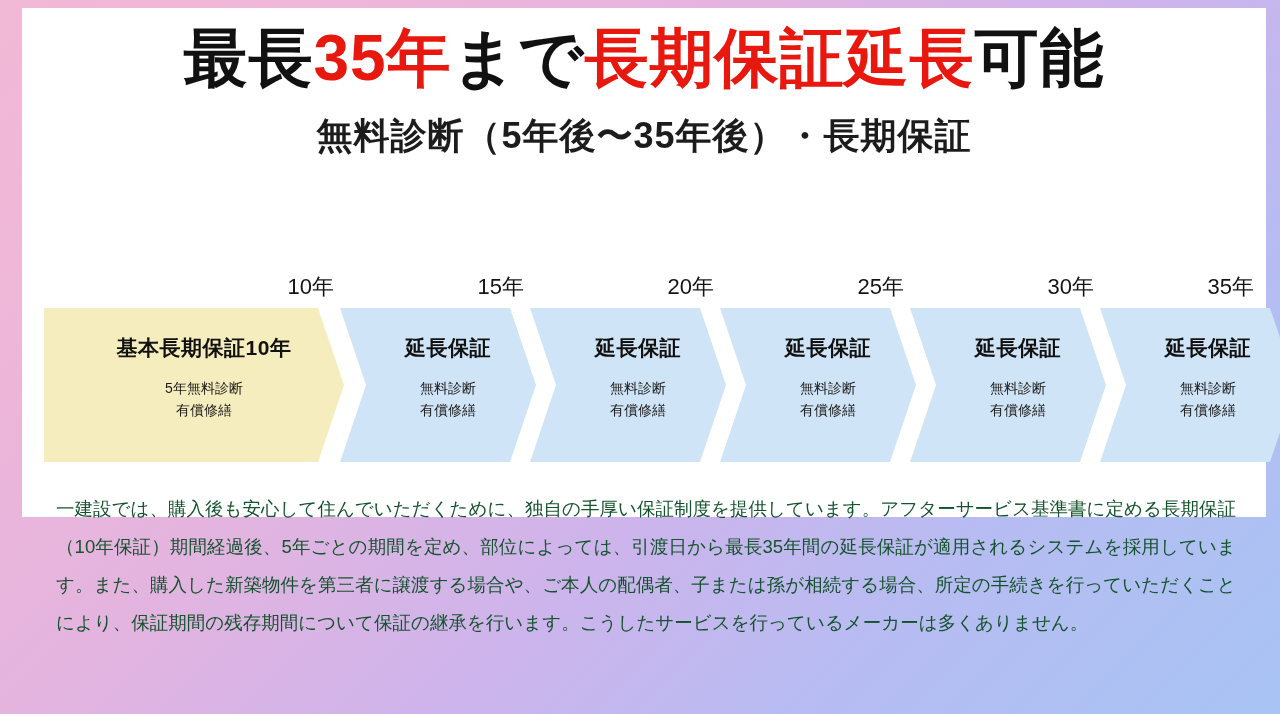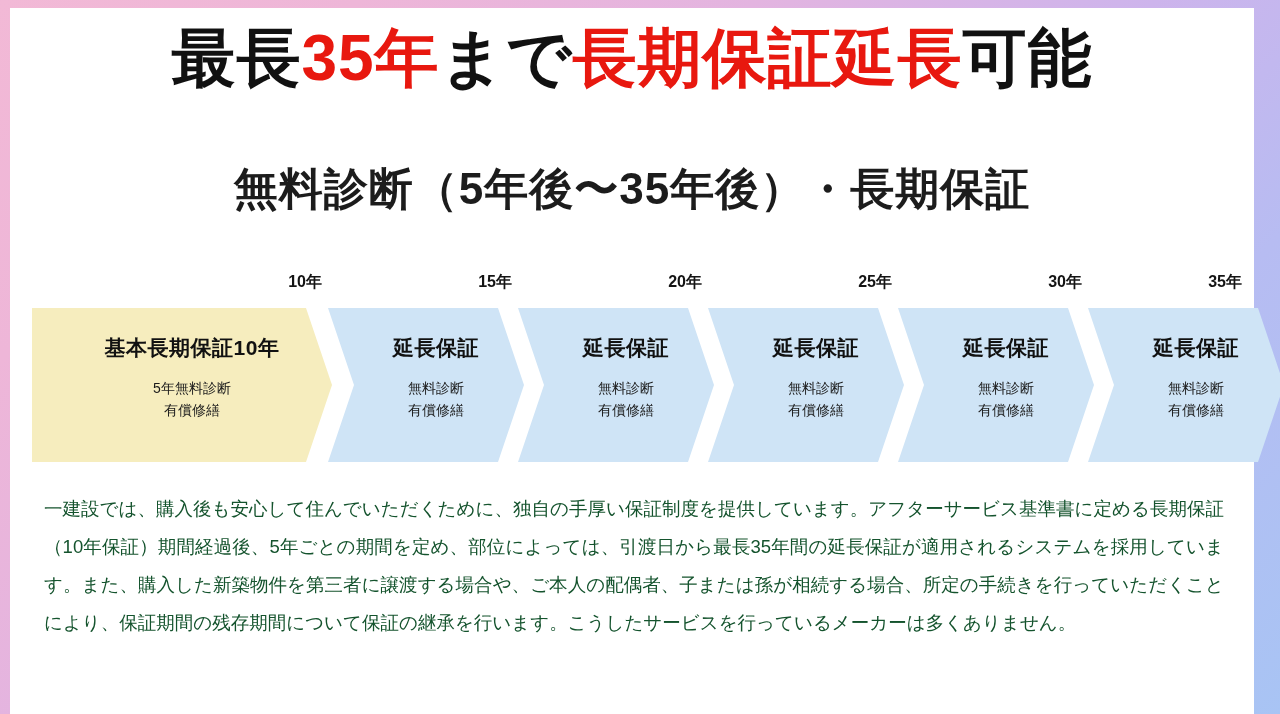--- a/index.html
+++ b/index.html
@@ -15,24 +15,24 @@
   }
   .frame {
     position: relative;
     width: 1280px;
     height: 714px;
     background: linear-gradient(135deg, #f2b9d6 0%, #eeb6d8 18%, #e3b4e0 38%, #cdb4ec 58%, #b7bcf2 76%, #a8c4f4 100%);
     box-sizing: border-box;
   }
   .card {
     position: absolute;
-    left: 10px;
+    left: 22px;
     top: 8px;
     width: 1244px;
-    height: 706px;
+    height: 509px;
     background: #ffffff;
     box-sizing: border-box;
   }
 
   
   .title {
     position: absolute;
     left: 0;
     top: 14px;
     width: 1244px;
@@ -46,26 +46,25 @@
   }
   .title .red {
     color: #e8180f;
   }
   .subtitle {
     position: absolute;
     left: 0;
     top: 104px;
     width: 1244px;
     text-align: center;
-    font-size: 44px;
+    font-size: 36px;
     font-weight: bold;
     color: #1c1c1c;
     letter-spacing: 1px;
     white-space: nowrap;
-    margin-top: 48px;
   }
   .lead {
     position: absolute;
     left: 0;
     top: 192px;
     width: 1244px;
     text-align: center;
     font-size: 20px;
     color: #2a2a2a;
     letter-spacing: 0.5px;
@@ -76,22 +75,22 @@
   .year-labels {
     position: absolute;
     left: 22px;
     top: 264px;
     width: 1212px;
     height: 32px;
   }
   .year-label {
     position: absolute;
     top: 0;
-    font-size: 16px;
-    font-weight: bold;
+    font-size: 22px;
+    font-weight: normal;
     color: #141414;
     text-align: right;
     white-space: nowrap;
   }
 
   
   .band {
     position: absolute;
     left: 22px;
     top: 300px;

